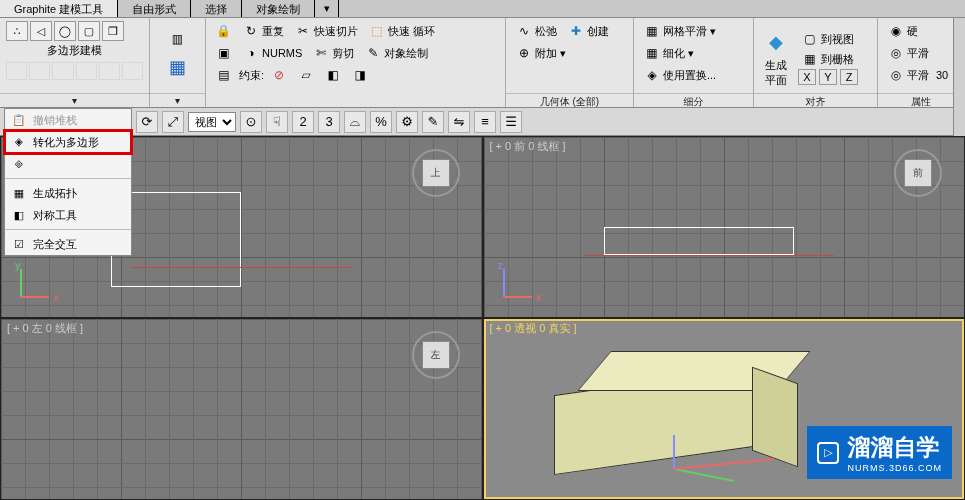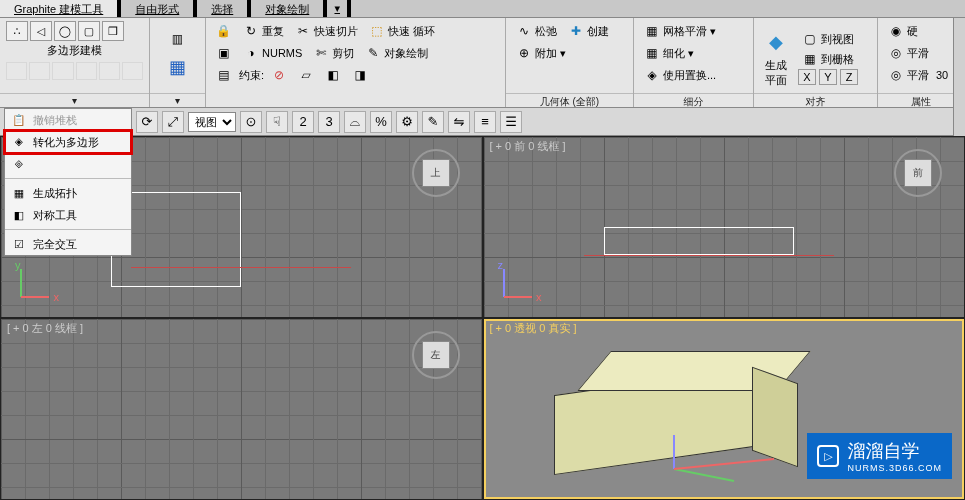--- a/index.html
+++ b/index.html
@@ -1,20 +1,20 @@
 <!DOCTYPE html>
 <html><head>
 <meta charset="utf-8">
 <style>
 * { box-sizing: border-box; margin: 0; padding: 0; font-family: "Microsoft YaHei", sans-serif; font-size: 11px; }
 body { background: #b0b0b0; width: 965px; height: 500px; overflow: hidden; }
 
 
 .tabstrip { height: 18px; background: #c8c8c8; display: flex; border-bottom: 1px solid #888; }
-.tab { padding: 2px 14px; border-right: 4px solid #000000; cursor: pointer; text-decoration: underline; }
+.tab { padding: 2px 14px; border-right: 1px solid #000000; cursor: pointer; }
 .tab.active { background: #e8e8e8; }
 .tab.small { width: 24px; padding: 2px 4px; text-align: center; }
 
 
 .ribbon { height: 90px; background: #e6e6e6; display: flex; border-bottom: 1px solid #888; }
 .panel { border-right: 1px solid #aaa; padding: 3px 6px 0 6px; display: flex; flex-direction: column; position: relative; }
 .panel-body { flex: 1; display: flex; flex-direction: column; gap: 2px; }
 .panel-label { height: 14px; text-align: center; font-size: 10px; color: #222; border-top: 1px solid #bbb; margin: 0 -6px; padding-top: 1px; }
 .btnrow { display: flex; gap: 3px; align-items: center; }
 .rbtn { display: inline-flex; align-items: center; gap: 3px; padding: 1px 3px; border: 1px solid transparent; cursor: pointer; }
@@ -51,21 +51,21 @@
 .shape-rect { position: absolute; border: 1px solid #fff; }
 .shape-rect.sel { border-color: #fff; }
 .ground-line { position: absolute; height: 1px; background: #c84848; }
 
 
 .box3d { position: absolute; left: 70px; bottom: 28px; width: 260px; height: 120px; }
 .boxface { position: absolute; background: #e8e8b8; border: 1px solid #333; }
 
 
 .watermark { position: absolute; right: 12px; bottom: 20px; background: #0a68c8; color: #fff; padding: 6px 10px; display: flex; align-items: center; gap: 8px; }
-.watermark .big { font-size: 18px; font-weight: normal; }
+.watermark .big { font-size: 23px; font-weight: bold; }
 .watermark .small { font-size: 9px; letter-spacing: 1px; }
 .play { width: 22px; height: 22px; border: 2px solid #fff; border-radius: 4px; display: flex; align-items: center; justify-content: center; }
 
 
 .rightbar { position: absolute; right: 0; top: 18px; width: 12px; height: 118px; background: #d0d0d0; border-left: 1px solid #888; }
 
 
 .shapebtns { display: flex; gap: 2px; }
 .shapebtn { width: 22px; height: 20px; border: 1px solid #999; background: #f0f0f0; display: flex; align-items: center; justify-content: center; cursor: pointer; }
 .smallbtns { display: flex; gap: 2px; margin-top: 2px; }

